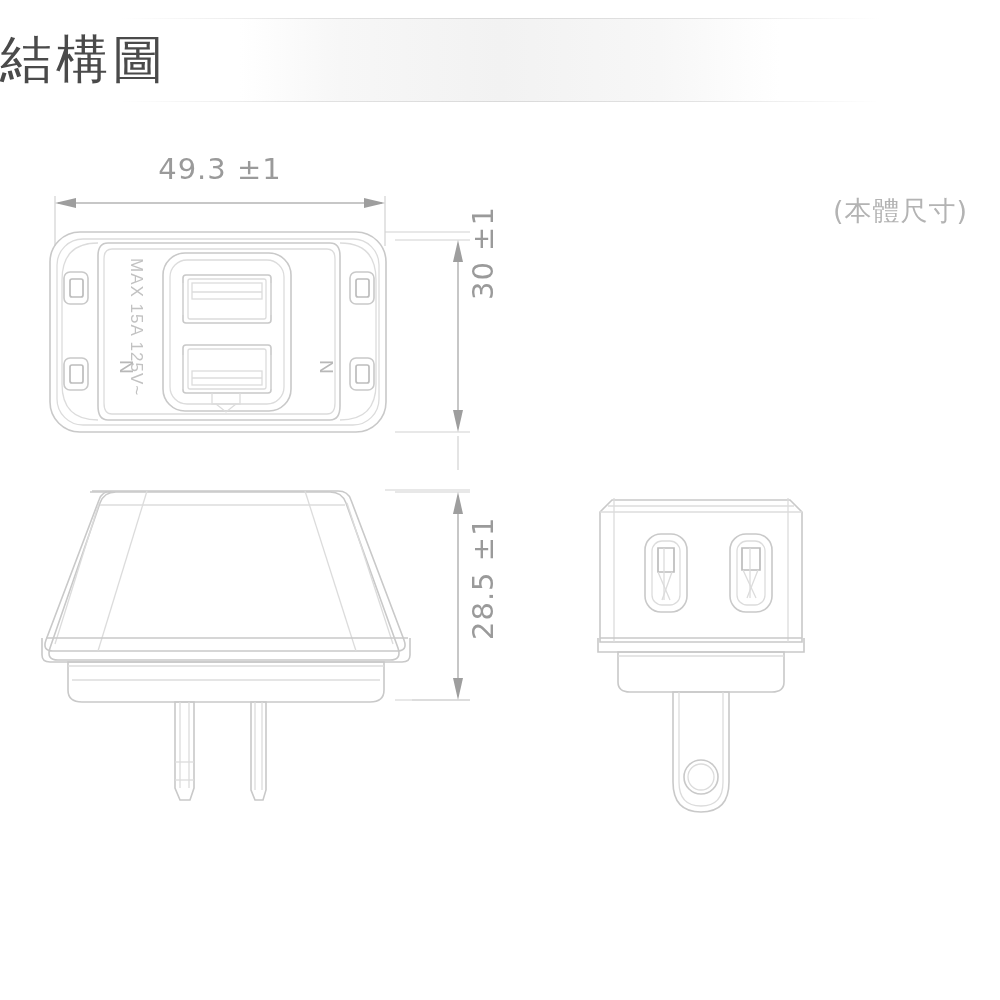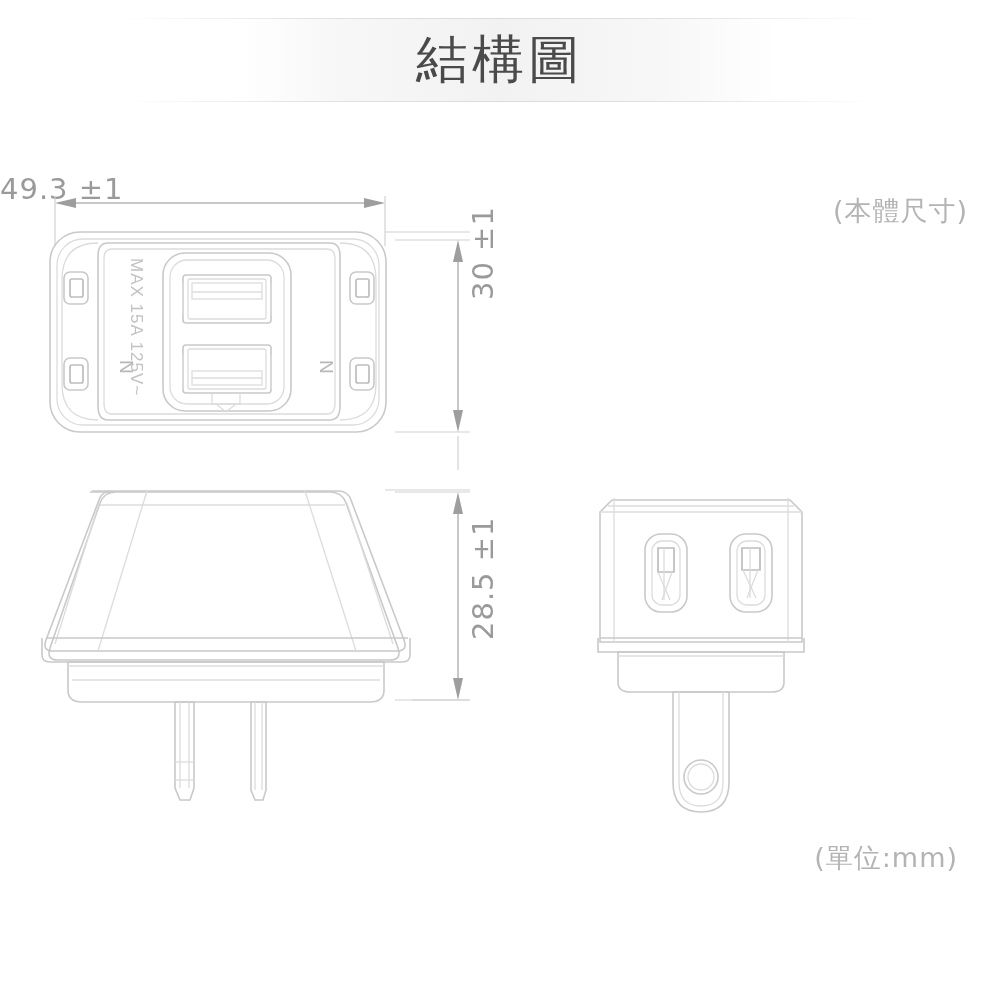--- a/index.html
+++ b/index.html
@@ -44,21 +44,21 @@
         #e2e2e2 75%, rgba(255,255,255,0) 100%);
   }
   .title-band::before { top: 0; }
   .title-band::after  { bottom: 0; }
 
   .page-title {
     position: absolute;
     left: 0;
     top: 22px;
     width: 1000px;
-    text-align: center;
+    text-align: left;
     font-size: 52px;
     line-height: 74px;
     letter-spacing: 4px;
     color: #4a4a4a;
     font-family: "DejaVu Sans", "Liberation Sans", sans-serif;
     font-weight: 400;
     white-space: nowrap;
   }
 
   .note {
@@ -74,21 +74,21 @@
 
   .dim-label {
     position: absolute;
     font-size: 29px;
     color: #9a9a9a;
     letter-spacing: 1px;
     white-space: nowrap;
     font-family: "DejaVu Sans", "Liberation Sans", sans-serif;
   }
   .dim-w {
-    left: 0; top: 172px; width: 440px; text-align: left;
+    left: 0; top: 152px; width: 440px; text-align: center;
   }
   .dim-h1 {
     left: 466px; top: 300px;
     transform: rotate(-90deg);
     transform-origin: left top;
   }
   .dim-h2 {
     left: 466px; top: 640px;
     transform: rotate(-90deg);
     transform-origin: left top;
@@ -121,21 +121,20 @@
 </style>
 </head>
 <body>
 
 <div id="page">
 
   <div class="title-band"></div>
   <div class="page-title">結構圖</div>
 
   <div class="note note-body">(本體尺寸)</div>
-  <div class="note note-unit">(單位:mm)</div>
 
   <div class="dim-label dim-w">49.3 ±1</div>
   <div class="dim-label dim-h1">30 ±1</div>
   <div class="dim-label dim-h2">28.5 ±1</div>
 
   <svg class="art" viewBox="0 0 1000 1000">
 
     <g>
       <line class="extline" x1="55" y1="196" x2="55" y2="246"></line>
       <line class="extline" x1="385" y1="196" x2="385" y2="246"></line>

